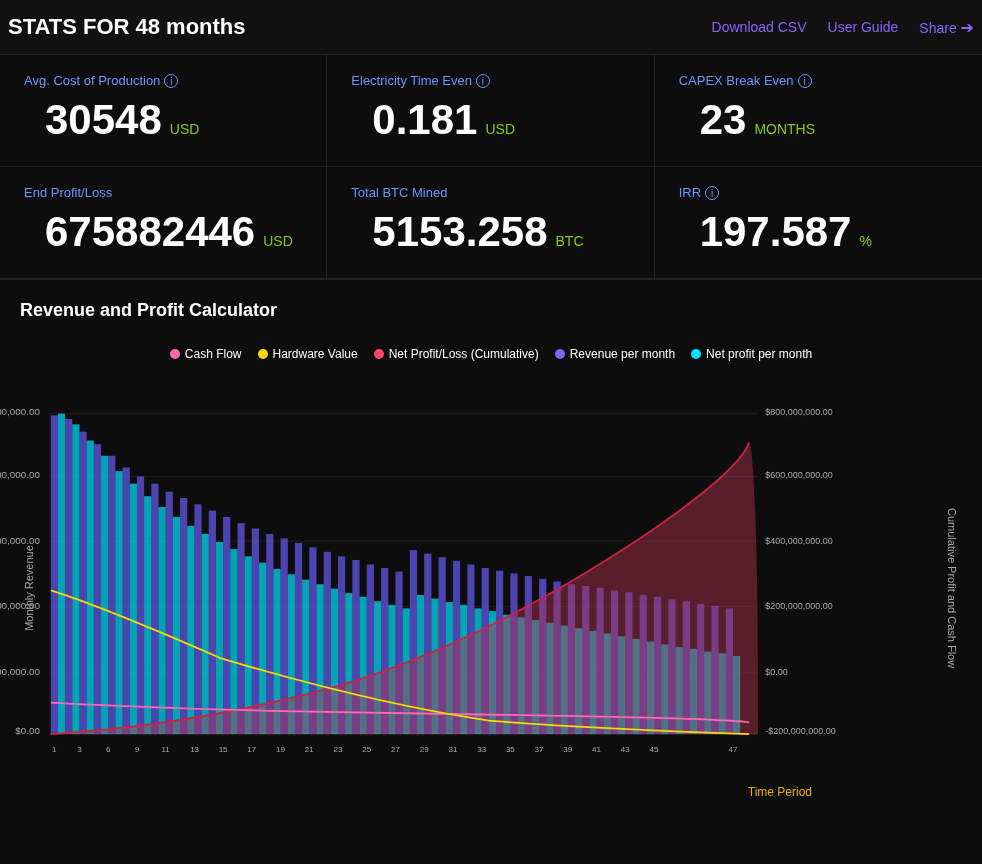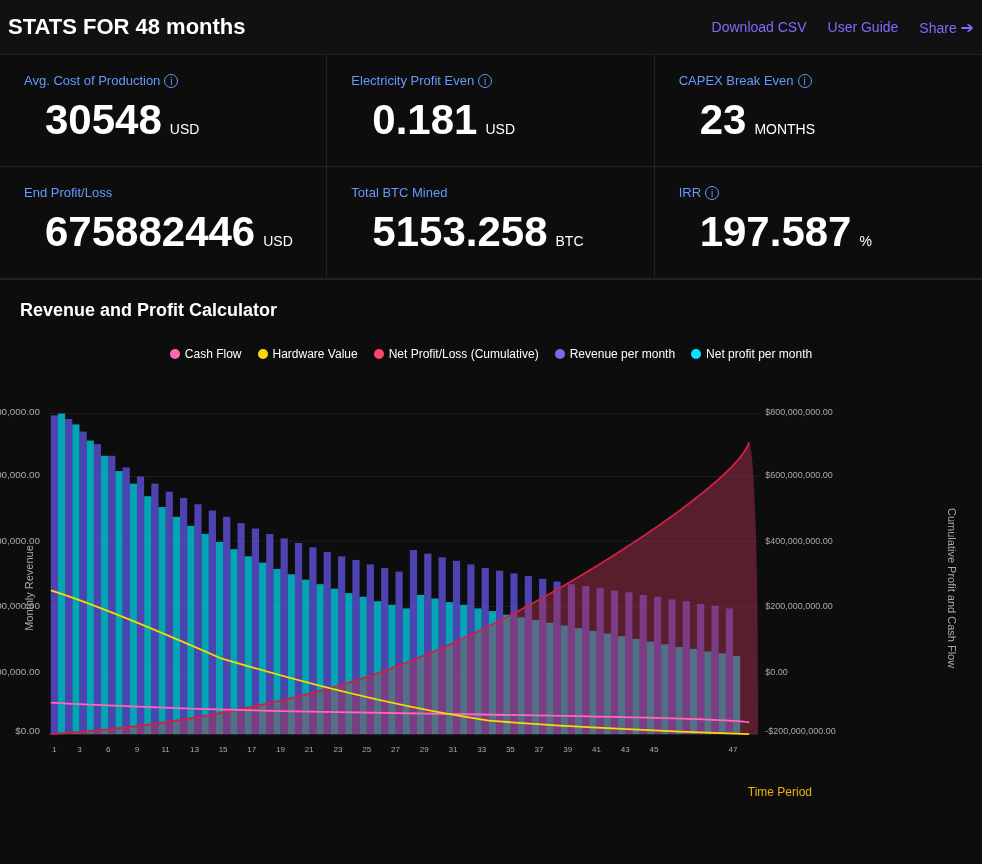--- a/index.html
+++ b/index.html
@@ -74,21 +74,21 @@
       font-size: 42px;
       font-weight: bold;
       color: #fff;
       display: flex;
       align-items: baseline;
       gap: 8px;
       margin-left: 21px;
     }
     .stat-unit {
       font-size: 14px;
-      color: #ffffff;
+      color: #84cc16;
       font-weight: normal;
     }
     .chart-section {
       padding: 20px;
     }
     .chart-title {
       font-size: 18px;
       font-weight: bold;
       color: #fff;
       margin-bottom: 14px;
@@ -142,21 +142,21 @@
       <span>Avg. Cost of Production</span>
       <span class="info-icon">i</span>
     </div>
     <div class="stat-value">
       <span>30548</span>
       <span class="stat-unit">USD</span>
     </div>
   </div>
   <div class="stat-cell">
     <div class="stat-label">
-      <span>Electricity Profit Even</span>
+      <span>Electricity Time Even</span>
       <span class="info-icon">i</span>
     </div>
     <div class="stat-value">
       <span>0.181</span>
       <span class="stat-unit">USD</span>
     </div>
   </div>
   <div class="stat-cell">
     <div class="stat-label">
       <span>CAPEX Break Even</span>

